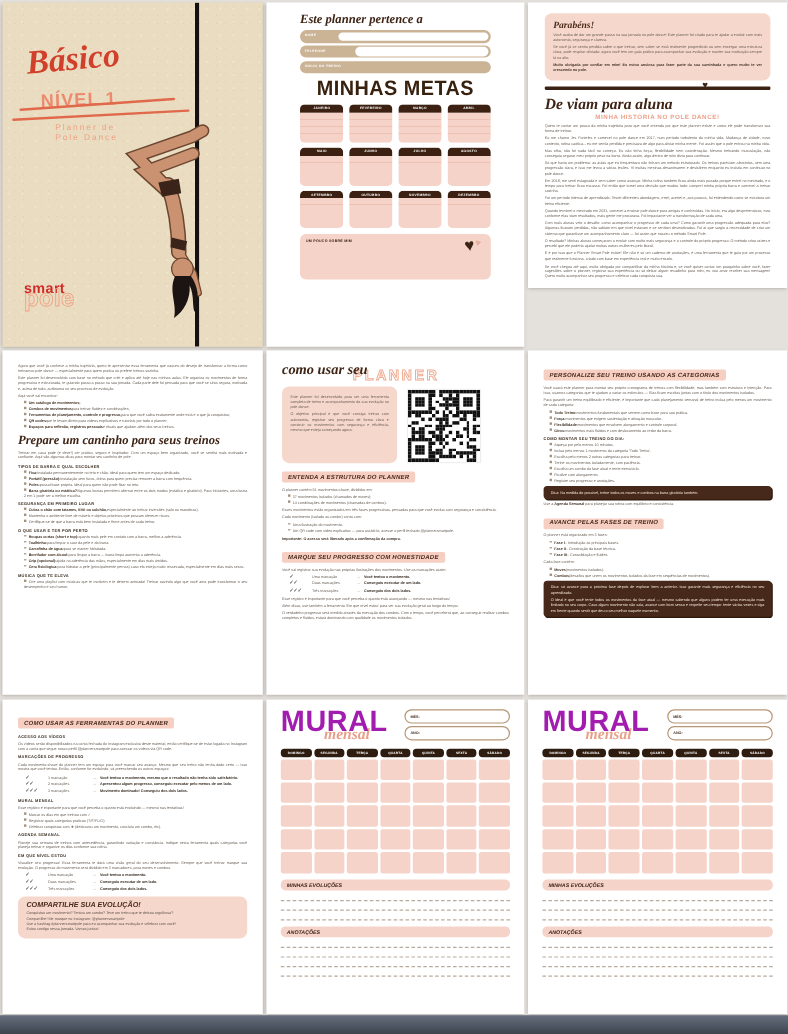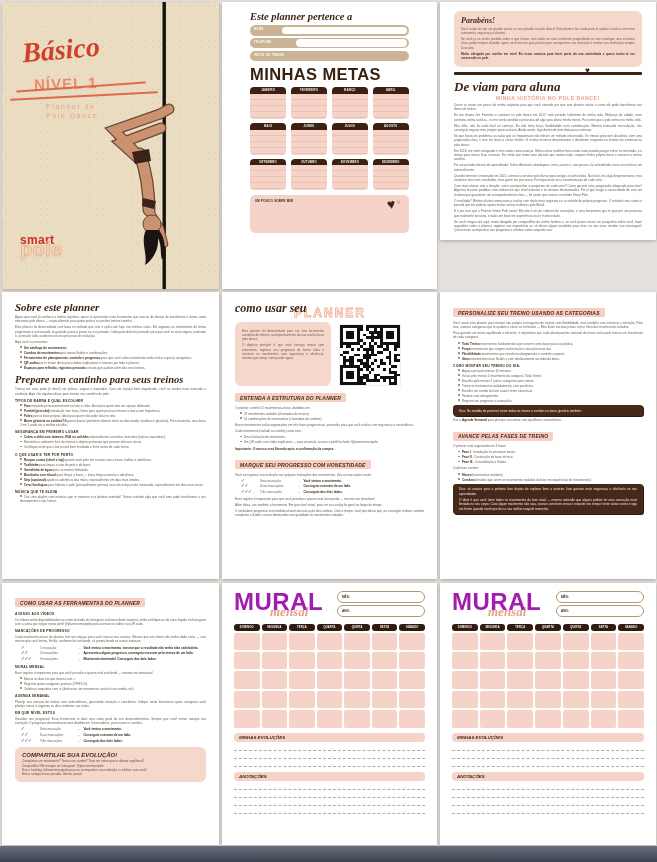--- a/index.html
+++ b/index.html
@@ -58,21 +58,21 @@
 
   
   #p2{padding:9px 28px;box-sizing:border-box;}
   #p2 .owner-h{font-size:10.5px;margin:0 0 3px;}
   .field{position:relative;height:10.5px;background:#cbb396;border-radius:6px;margin:2.4px 0;}
   .field .flabel{position:absolute;left:4px;top:3.4px;font-size:2.7px;font-weight:bold;color:#fff;letter-spacing:.4px;}
   .field .finput{position:absolute;right:1.6px;top:1.6px;bottom:1.6px;background:#fff;border-radius:5px;}
   .field:nth-of-type(1) .finput{left:26px;}
   .field:nth-of-type(2) .finput{left:32px;}
   .field:nth-of-type(3) .finput{left:46px;}
-  #p2 .metas-title{text-align:left;font-size:16.5px;font-weight:900;color:#38220f;
+  #p2 .metas-title{text-align:center;font-size:16.5px;font-weight:900;color:#38220f;
         letter-spacing:.4px;margin:4px 0 3px;transform:scaleY(1.05);}
   #metas-grid{display:grid;grid-template-columns:repeat(4,1fr);gap:4.5px;}
   .month{border-radius:4px;overflow:hidden;}
   .month-head{background:#3c2113;color:#fff;font-size:2.7px;font-weight:bold;text-align:center;
         padding:1.7px 0;letter-spacing:.3px;}
   .month-body{height:25px;background:repeating-linear-gradient(#f5d3c8 0 5.4px,#eec0b2 5.4px 5.9px);}
   #p2 .about-box{position:relative;margin-top:5px;height:38px;background:#f5d3c8;border-radius:5px;}
   #p2 .about-label{position:absolute;left:5px;top:4px;font-size:3px;font-weight:bold;color:#3f2415;letter-spacing:.2px;}
   #p2 .heart-big{position:absolute;right:14px;top:1px;font-size:14px;color:#3c2415;transform:rotate(-8deg);}
   #p2 .heart-small{position:absolute;right:8px;top:3px;font-size:8px;color:#e8b09e;transform:rotate(14deg);}
@@ -263,21 +263,20 @@
         <p class="p">Foi um período intenso de aprendizado. Testei diferentes abordagens, errei, acertei e, aos poucos, fui entendendo como se estrutura um treino eficiente.</p>
         <p class="p">Quando terminei o mestrado em 2021, comecei a ensinar pole dance para amigas e conhecidas. No início, era algo despretensioso, mas conforme elas viam resultados, mais gente me procurava. Foi impactante ver a transformação de cada uma.</p>
         <p class="p">Com mais alunas veio o desafio: como acompanhar o progresso de cada uma? Como garantir uma progressão adequada para elas? Algumas ficavam perdidas, não sabiam em que nível estavam e se sentiam desmotivadas. Foi aí que surgiu a necessidade de criar um sistema que garantisse um acompanhamento claro — foi assim que nasceu o método Smart Pole.</p>
         <p class="p">O resultado? Minhas alunas começaram a evoluir com muito mais segurança e o controle do próprio progresso. O método criou raízes e percebi que ele poderia ajudar muitas outras mulheres pelo Brasil.</p>
         <p class="p">E é por isso que o Planner Smart Pole existe! Ele não é só um caderno de anotações, é uma ferramenta que te guia por um processo que realmente funciona, criado com base em experiência real e muito estudo.</p>
         <p class="p">Se você chegou até aqui, muito obrigada por compartilhar da minha história e, se você quiser contar um pouquinho sobre você, fazer sugestões sobre o planner, registrar sua experiência ou só deixar algum recadinho para mim, eu vou amar receber sua mensagem! Quero muito acompanhar seu progresso e celebrar cada conquista sua.</p>
       </div>
   </div>
 
   <div class="page" id="p4">
-    <div class="h1 script">Sobre este planner</div>
     <p class="p">Agora que você já conhece a minha trajetória, quero te apresentar essa ferramenta que nasceu do desejo de transformar a forma como treinamos pole dance — especialmente para quem pratica ou prefere treinos sozinha.</p>
     <p class="p">Este planner foi desenvolvido com base no método que criei e aplico até hoje nas minhas aulas. Ele organiza os movimentos de forma progressiva e estruturada, te guiando passo a passo na sua jornada. Cada parte dele foi pensada para que você se sinta segura, motivada e, acima de tudo, autônoma no seu processo de evolução.</p>
     <p class="p">Aqui você vai encontrar:</p>
     <ul class="dl">
         <li><b>Um catálogo de movimentos;</b><span></span></li>
         <li><b>Combos de movimentos</b><span>para treinar fluidez e combinações;</span></li>
         <li><b>Ferramentas de planejamento, controle e progresso,</b><span>para que você saiba exatamente onde está e o que já conquistou;</span></li>
         <li><b>QR codes</b><span>que te levam direto para vídeos explicativos e tutoriais por todo o planner;</span></li>
         <li><b>Espaços para reflexão, registros pessoais</b><span>e rituais que ajudam além dos seus treinos.</span></li>
       </ul>

